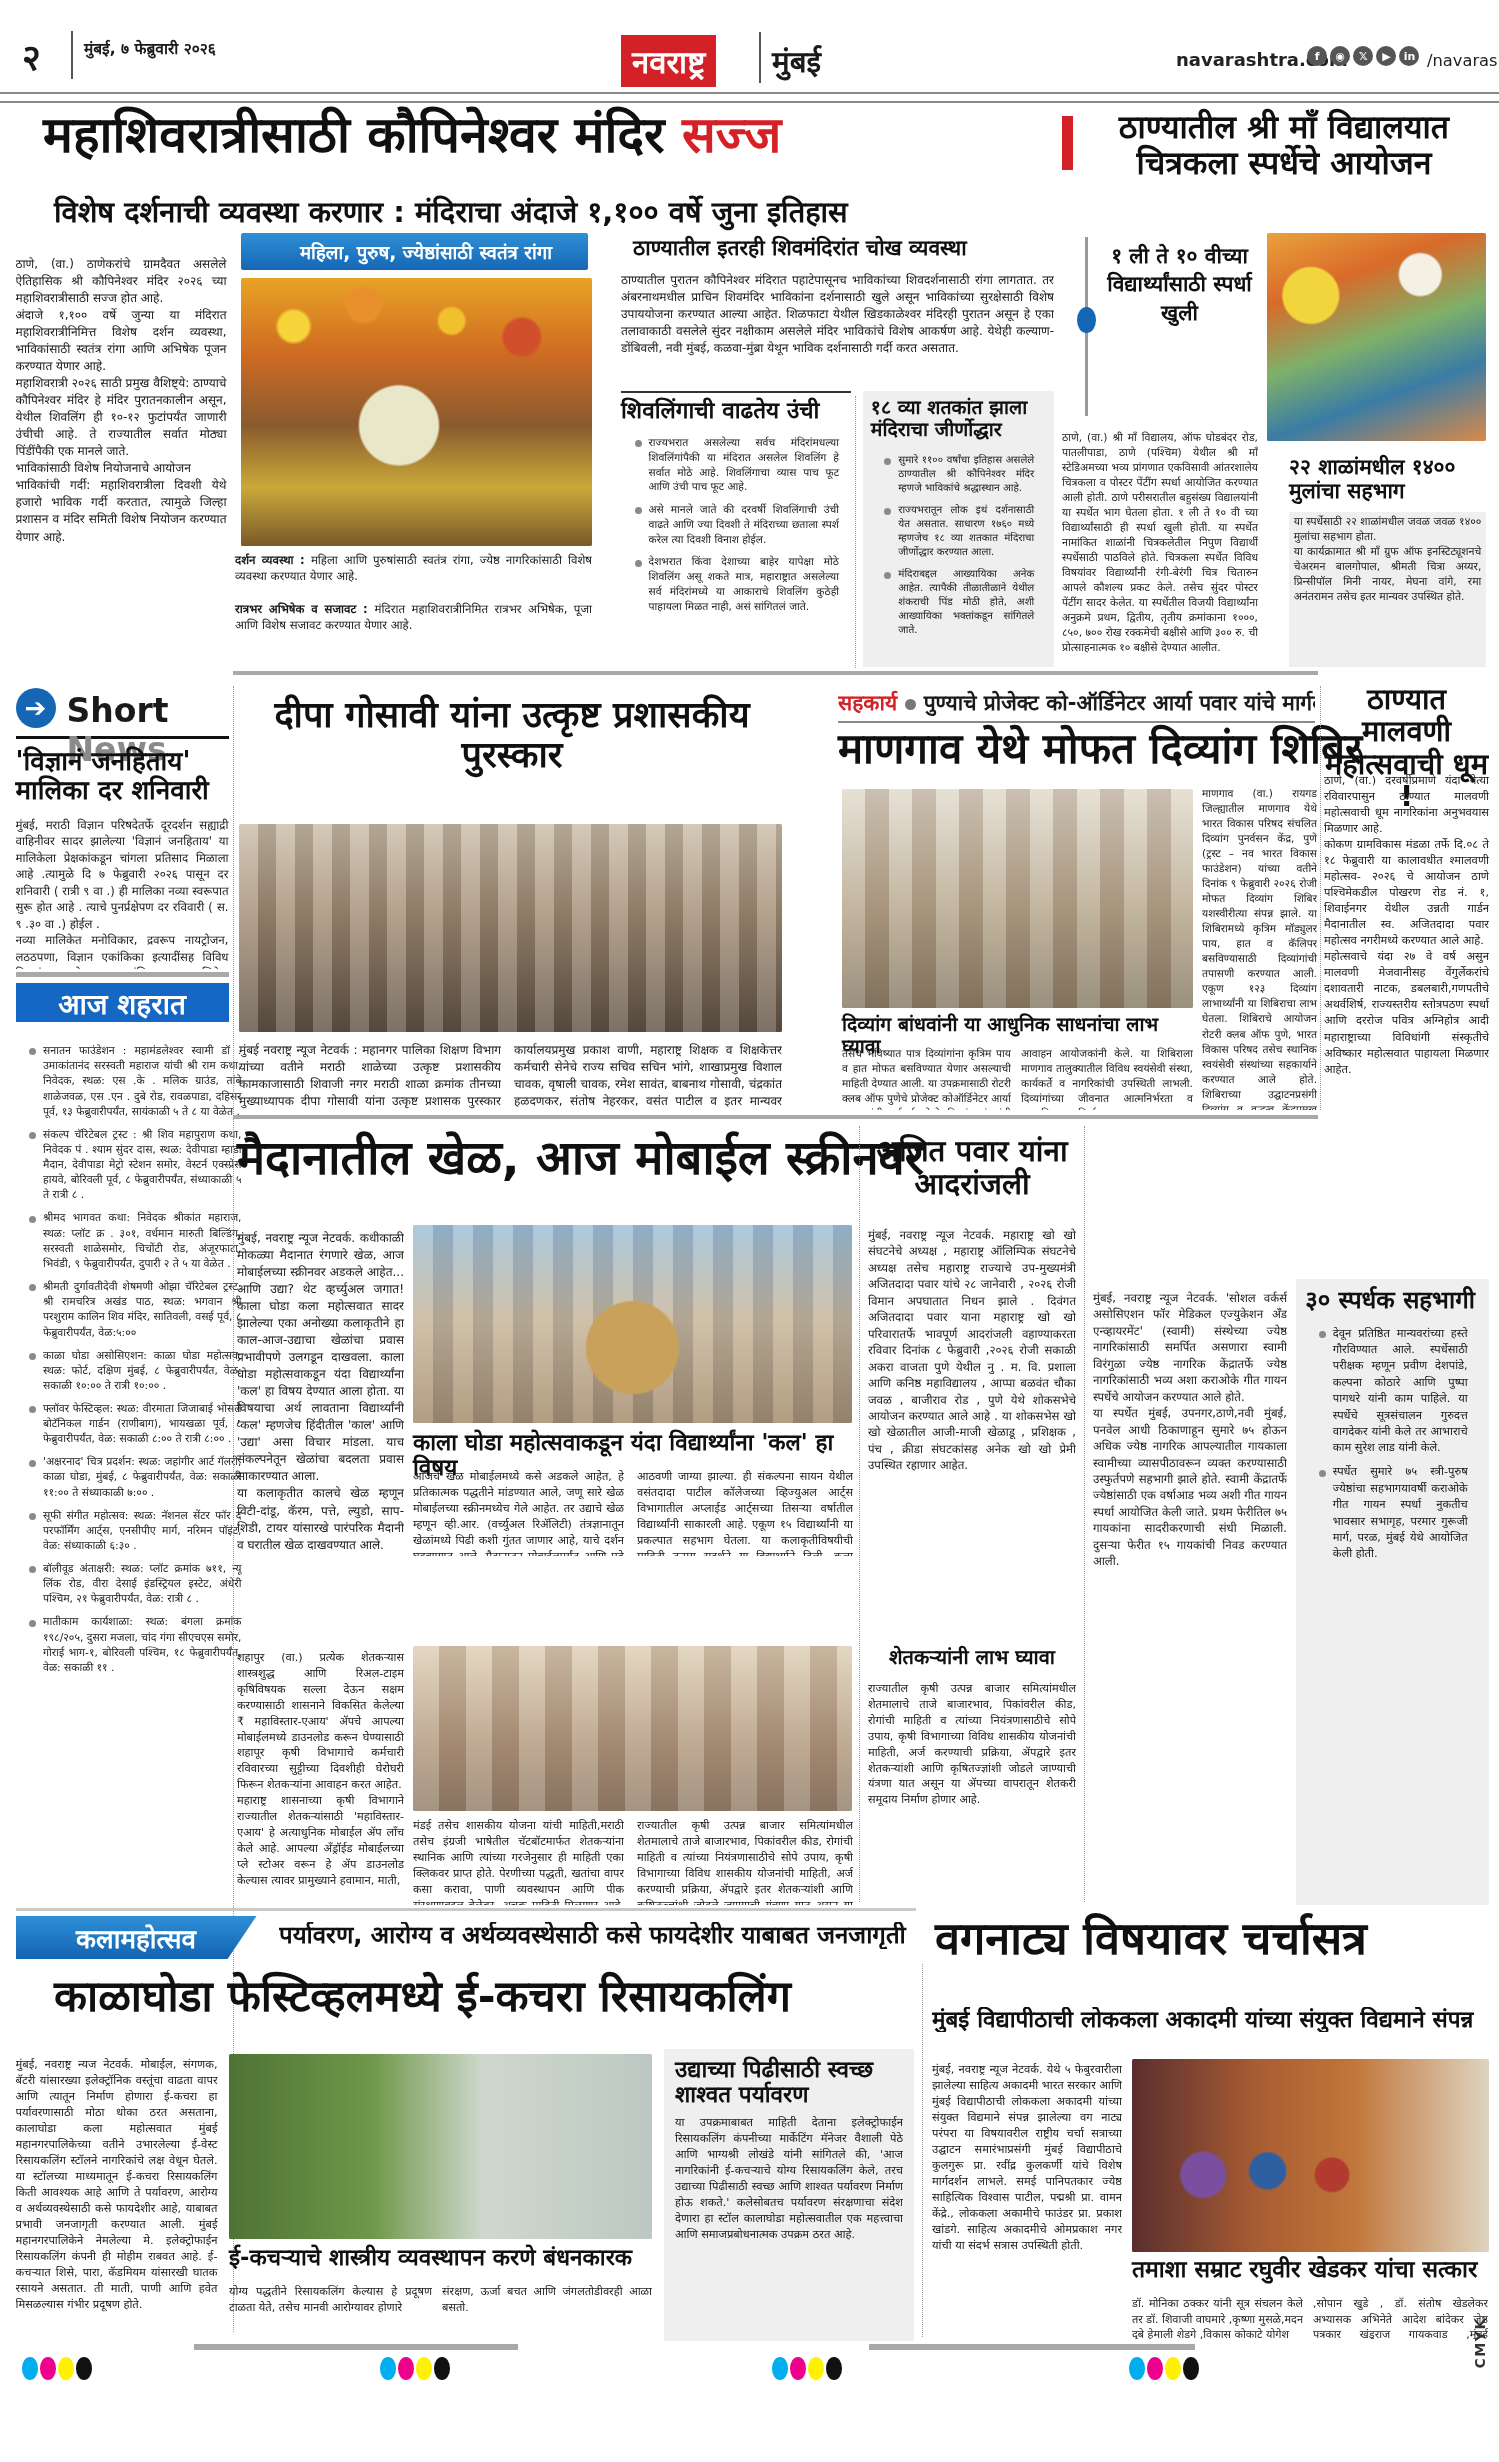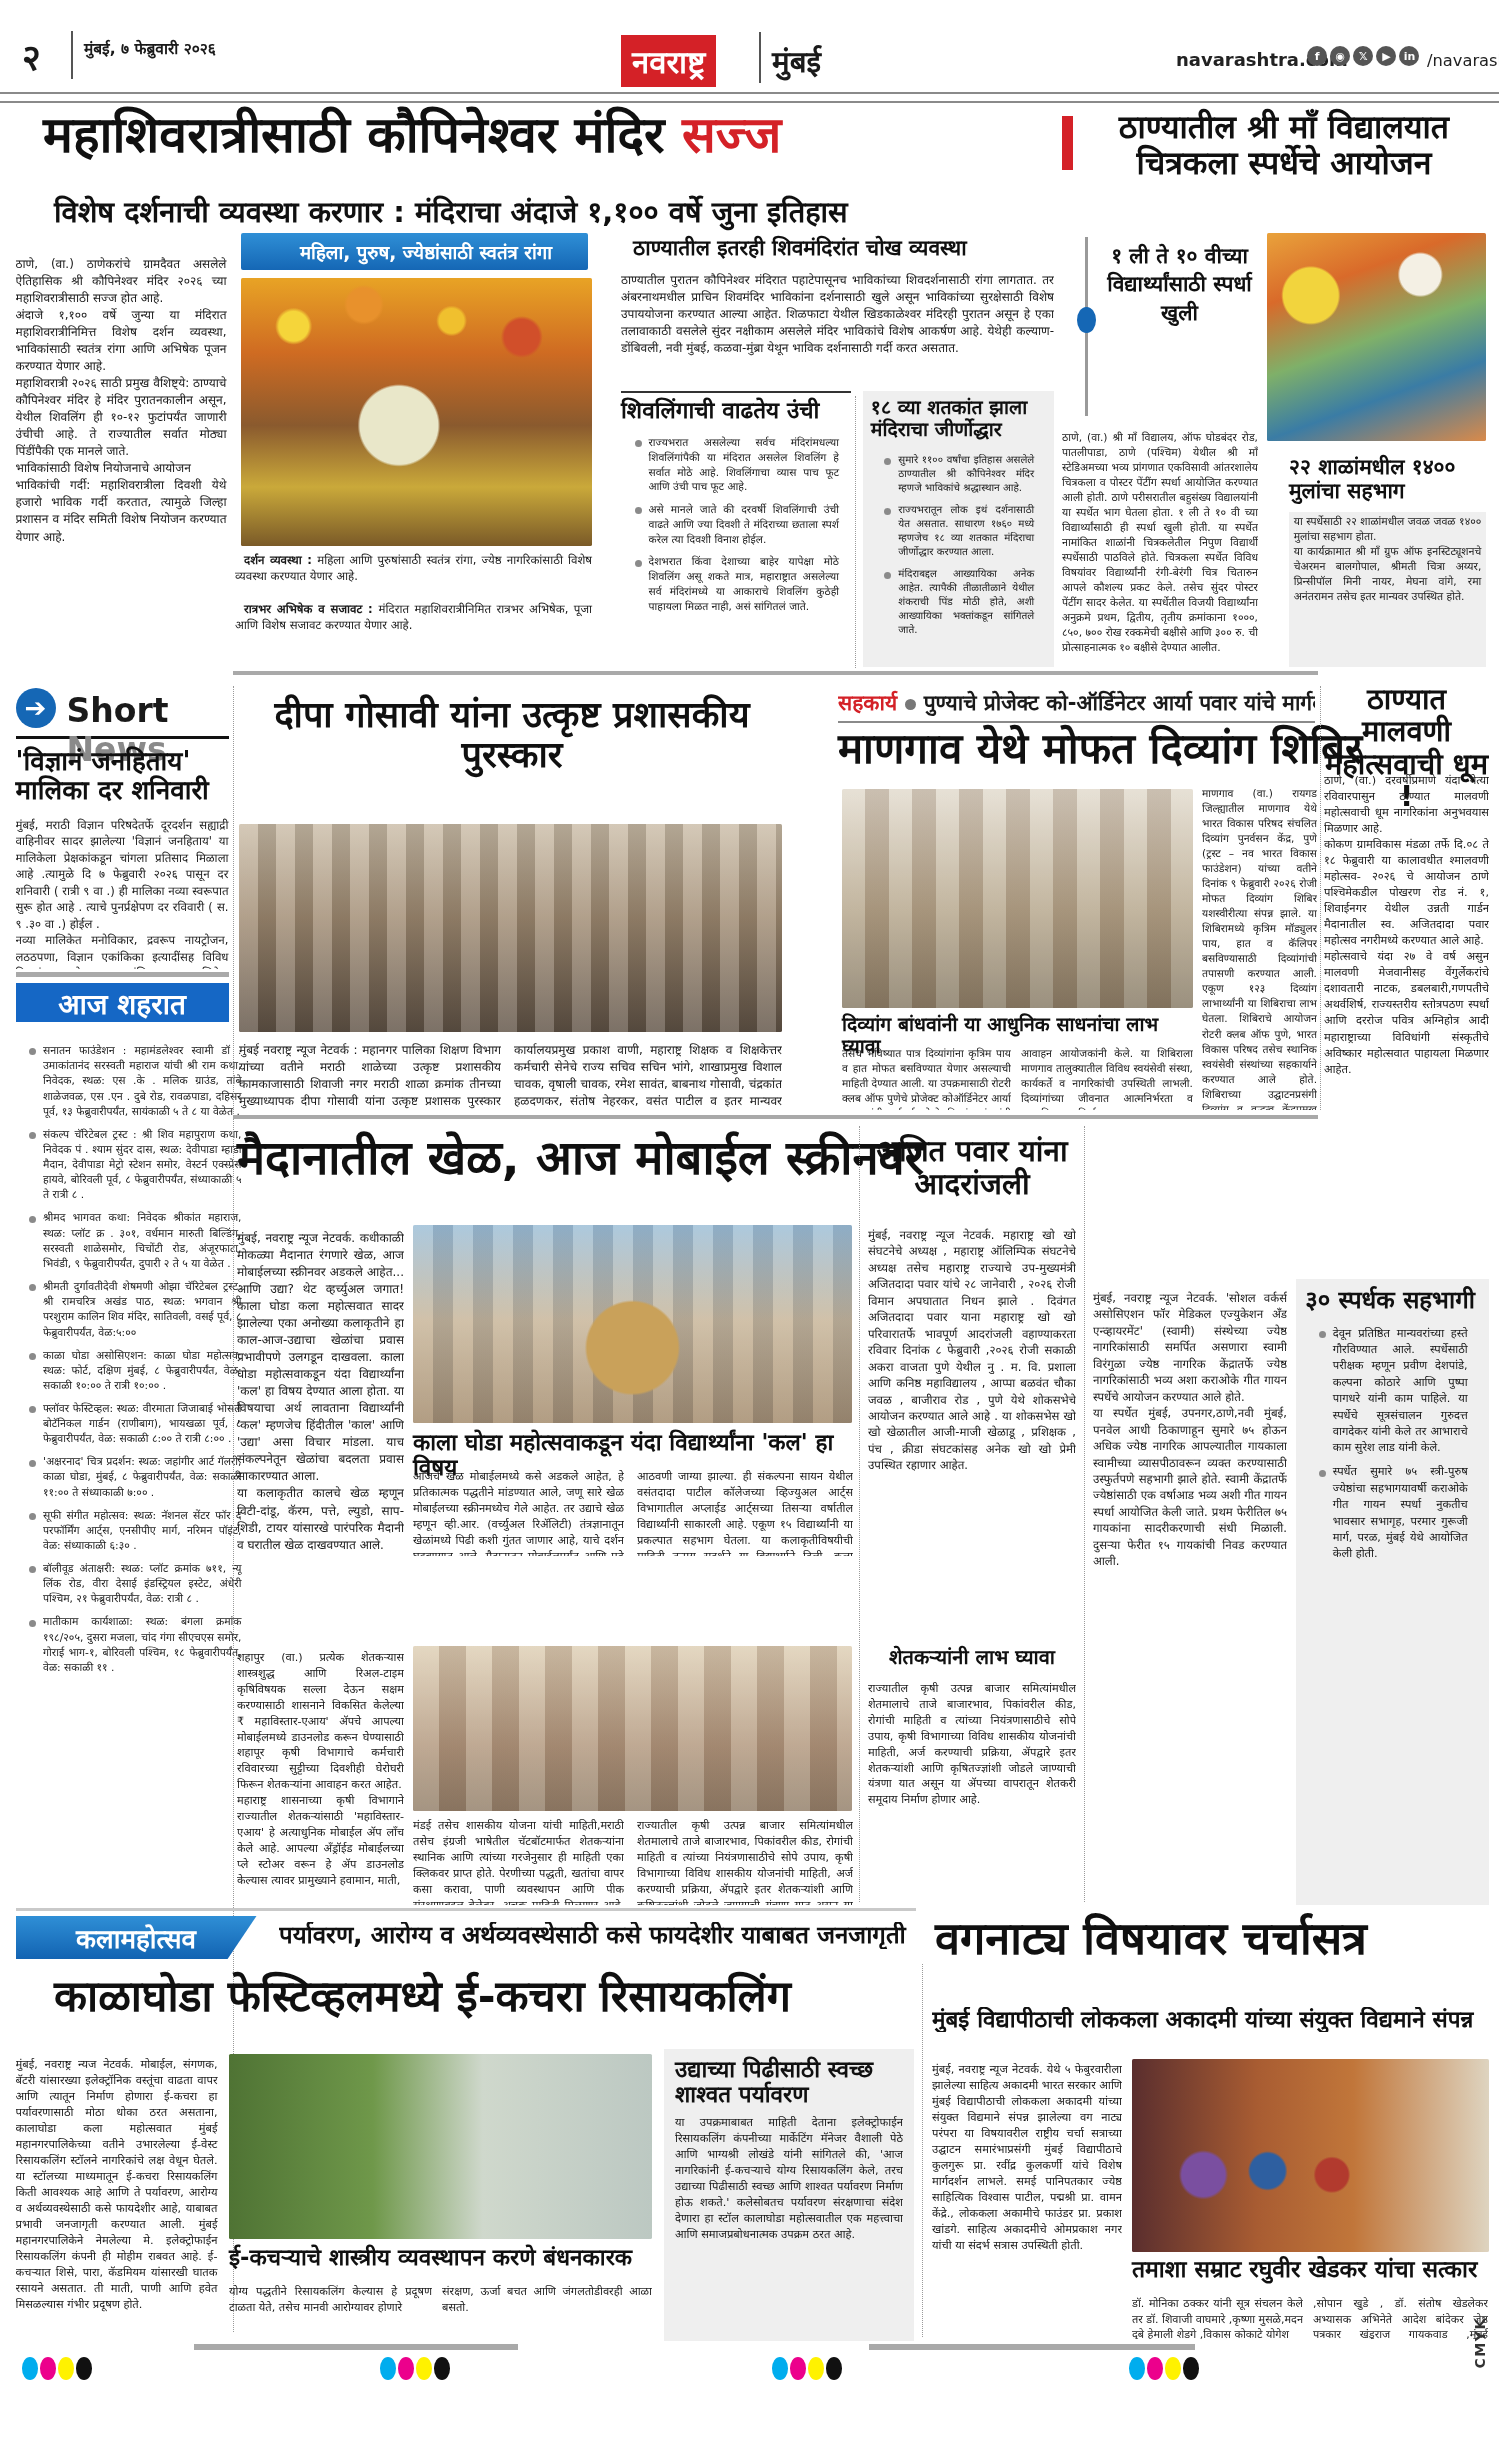--- a/index.html
+++ b/index.html
@@ -50,21 +50,21 @@
   .bullets{margin:12px;padding:0;list-style:none;}
   .bullets li{position:relative;padding-left:15.5px;margin-bottom:7.8px;text-align:justify;}
   .bullets li::before{content:"";position:absolute;left:1.6px;top:5.4px;width:7px;height:7px;border-radius:50%;background:#8a8a8a;}
   .redtag{color:#d42127;}
   .cmyk-dots span{display:inline-block;width:16.3px;height:23px;border-radius:50%;margin-right:1.6px;}
   .c1{background:#00adee}.c2{background:#ec008c}.c3{background:#fff200}.c4{background:#111}
   .soc{display:inline-flex;width:20px;height:20px;border-radius:50%;background:#555;color:#fff;
     align-items:center;justify-content:center;font-size:11px;font-weight:bold;margin-left:3.1px;vertical-align:middle;}
   .eyebrow-dot{display:inline-block;width:11px;height:11px;border-radius:50%;background:#777;margin:0 7.8px;vertical-align:middle;}
   .capline{font-size:11.6px;line-height:1.35;text-align:justify;}
-  .capline b{font-weight:bold;margin-left:9px;}
+  .capline b{font-weight:bold;}
 </style>
 </head>
 <body>
 
 <div class="page">
 
   <div class="abs" style="left:0;top:23px;width:1500px;height:67px;">
     <span class="abs" style="left:22px;top:9.3px;font-size:36px;font-weight:bold;">२</span>
     <span class="abs" style="left:71px;top:7.8px;width:1.6px;height:48px;background:#555;"></span>
     <span class="abs" style="left:84px;top:14px;font-size:15.5px;font-weight:bold;">मुंबई, ७ फेब्रुवारी २०२६</span>

